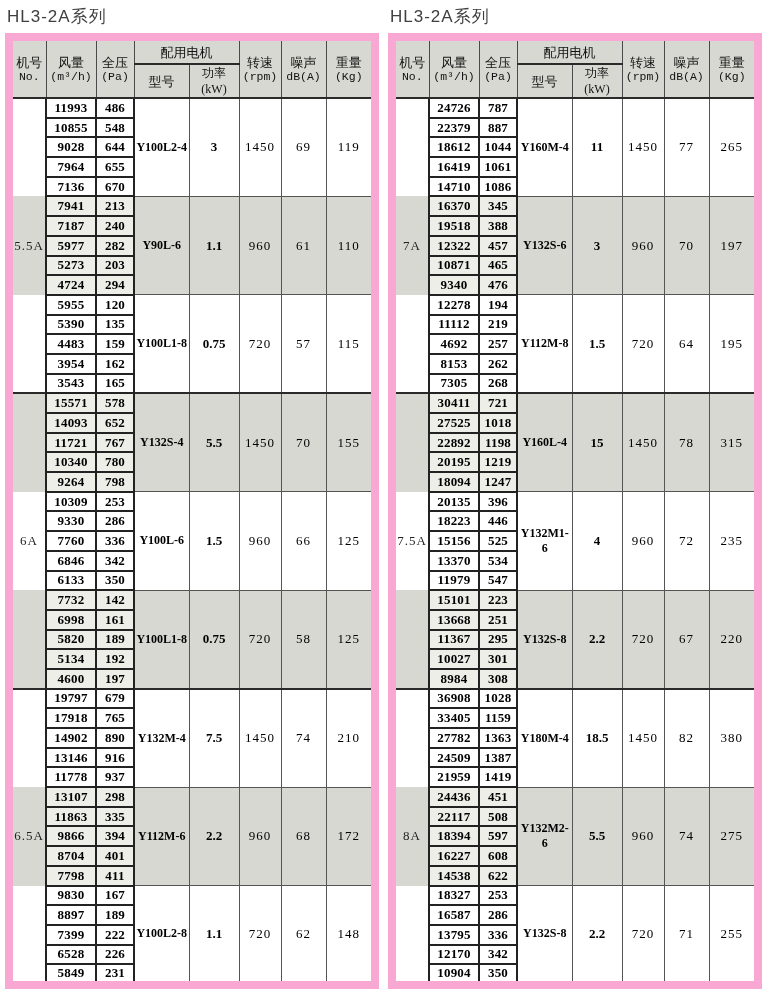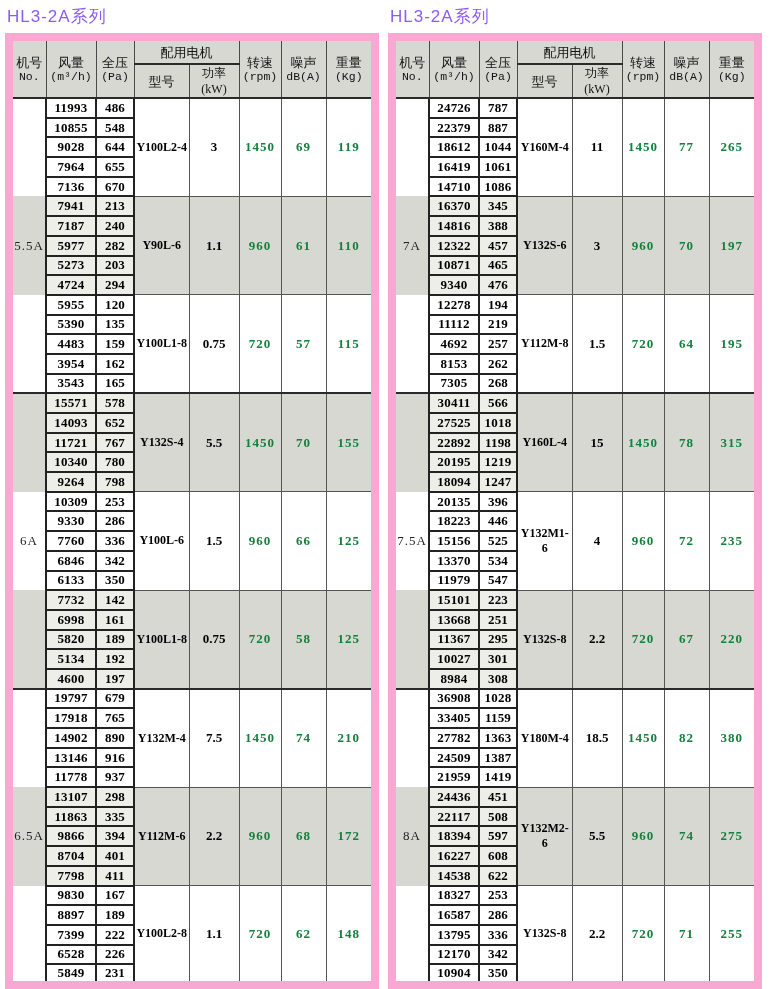--- a/index.html
+++ b/index.html
@@ -13,21 +13,21 @@
     overflow:hidden;
   }
   .panel { position:absolute; top:2px; }
   .panel.left  { left:5px; }
   .panel.right { left:388px; }
   .series-title {
     font-family:"Liberation Sans", sans-serif;
     font-size:17px;
     font-weight:normal;
     letter-spacing:1px;
-    color:#8b5cf6;
+    color:#404040;
     margin:3px 0 6px 2px;
     height:22px;
   }
   table.spec {
     border-collapse:collapse;
     table-layout:fixed;
     width:366px;
     border:8px solid #f9a8d4;
   }
   col.c-no{width:37px} col.c-flow{width:50px} col.c-press{width:38px}
@@ -68,21 +68,21 @@
   tbody td.no-col {
     border-top:0; border-bottom:0;
     font-size:13px;
     letter-spacing:1px;
     color:#222;
   }
   tbody tr.group-start td { border-top:2px solid #2a2a2a; }
   tbody tr.group-start td.no-col { border-top:2px solid #2a2a2a; }
   tbody td.model { font-weight:bold; font-size:12px; letter-spacing:0; color:#000; }
   tbody td.power { font-weight:bold; font-size:13px; color:#000; }
-  tbody td.plain { font-weight:bold; font-size:13px; color:#15803d; letter-spacing:1px; }
+  tbody td.plain { font-weight:normal; font-size:13px; color:#000000; letter-spacing:1px; }
 
   tbody tr.shaded td { background:#d8d8d2; }
   tbody tr.shaded td.num { background:#eeeee8; }
   tbody td.shaded-cell { background:#d8d8d2 !important; }
 </style>
 </head>
 <body>
 
 <div class="page">
 
@@ -501,21 +501,21 @@
             <td class="num">16370</td>
             <td class="num">345</td>
             <td rowspan="5" class="model shaded-cell">Y132S-6</td>
             <td rowspan="5" class="power shaded-cell">3</td>
             <td rowspan="5" class="plain shaded-cell">960</td>
             <td rowspan="5" class="plain shaded-cell">70</td>
             <td rowspan="5" class="plain shaded-cell">197</td>
           </tr>
           <tr class="shaded">
             <td class="no-col"></td>
-            <td class="num">14816</td>
+            <td class="num">19518</td>
             <td class="num">388</td>
           </tr>
           <tr class="shaded">
             <td class="no-col">7A</td>
             <td class="num">12322</td>
             <td class="num">457</td>
           </tr>
           <tr class="shaded">
             <td class="no-col"></td>
             <td class="num">10871</td>
@@ -552,21 +552,21 @@
             <td class="num">262</td>
           </tr>
           <tr>
             <td class="no-col"></td>
             <td class="num">7305</td>
             <td class="num">268</td>
           </tr>
           <tr class="shaded group-start">
             <td class="no-col"></td>
             <td class="num">30411</td>
-            <td class="num">566</td>
+            <td class="num">721</td>
             <td rowspan="5" class="model shaded-cell">Y160L-4</td>
             <td rowspan="5" class="power shaded-cell">15</td>
             <td rowspan="5" class="plain shaded-cell">1450</td>
             <td rowspan="5" class="plain shaded-cell">78</td>
             <td rowspan="5" class="plain shaded-cell">315</td>
           </tr>
           <tr class="shaded">
             <td class="no-col"></td>
             <td class="num">27525</td>
             <td class="num">1018</td>

